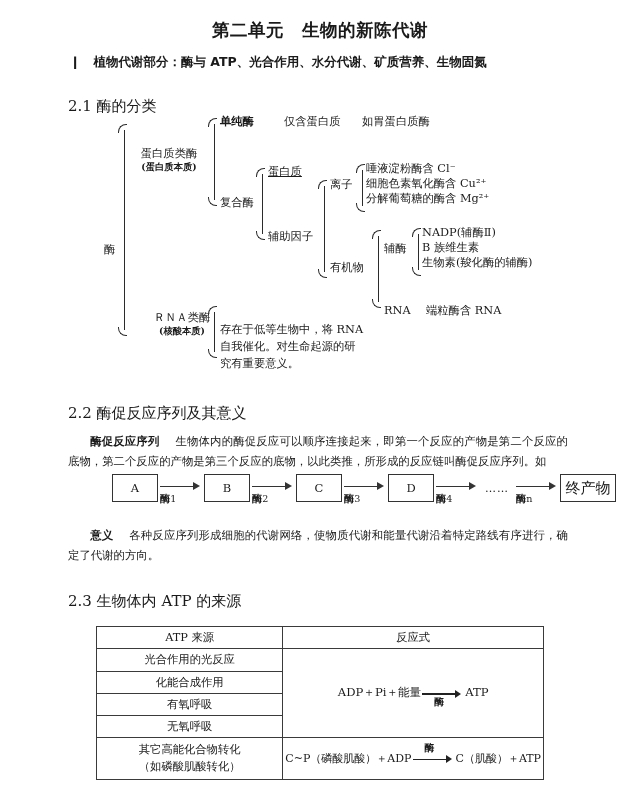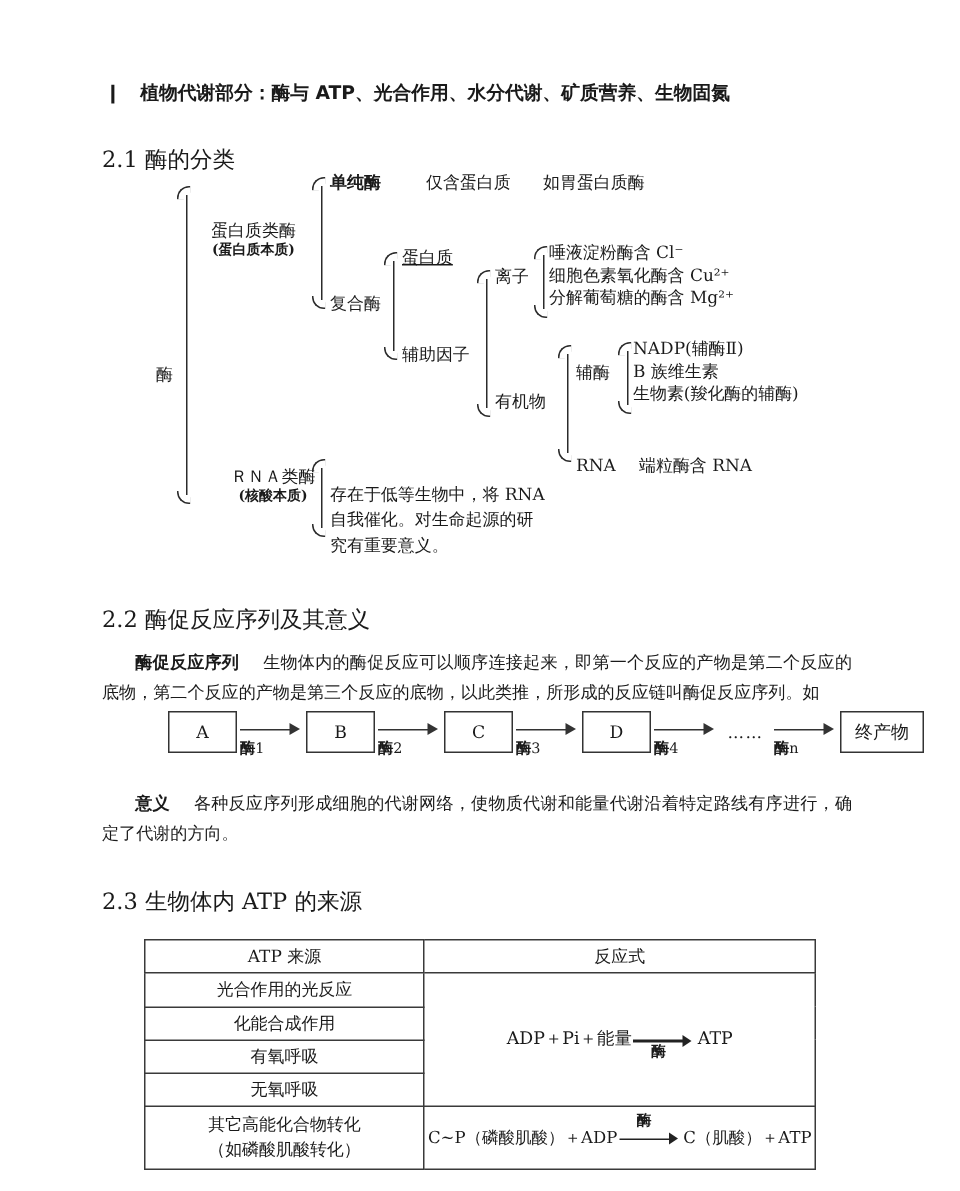--- a/index.html
+++ b/index.html
@@ -64,21 +64,21 @@
   .para .ind{display:inline-block;width:22px;}
 
   
   .chain{position:absolute;left:112px;top:474px;height:32px;
          display:flex;align-items:flex-start;}
   .cbox{
     width:44px;height:26px;border:1.1px solid #333;
     display:flex;align-items:center;justify-content:center;
     font-size:11.5px;background:#fff;
   }
-  .cbox.wide{width:54px;font-size:12px;}
+  .cbox.wide{width:54px;font-size:15px;}
   .arrowwrap{position:relative;width:46px;height:26px;}
   .arrowwrap .ln{
     position:absolute;left:2px;top:12px;width:34px;height:1.2px;background:#333;
   }
   .arrowwrap .hd{
     position:absolute;left:35px;top:8px;width:0;height:0;
     border-left:7px solid #333;border-top:4.5px solid transparent;border-bottom:4.5px solid transparent;
   }
   .arrowwrap .lb{
     position:absolute;left:2px;top:18px;font-size:9.6px;white-space:nowrap;
@@ -114,20 +114,21 @@
     font-family:"DejaVu Serif","Liberation Serif",serif;
   }
   .rxarrow.below .en{top:8px;}
   .rxarrow.above .en{top:-12px;}
 </style>
 </head>
 <body>
 
 <div class="page">
 
+  <div class="doc-title">第二单元　生物的新陈代谢</div>
   <div class="unit-line">
     <span class="unit-bar">❙</span><span>植物代谢部分：酶与 ATP、光合作用、水分代谢、矿质营养、生物固氮</span>
   </div>
 
   <div class="h2" id="h-21">2.1 酶的分类</div>
 
   <div class="tree">
 
     <div class="nd" style="left:104px;top:132px;">酶</div>
 

